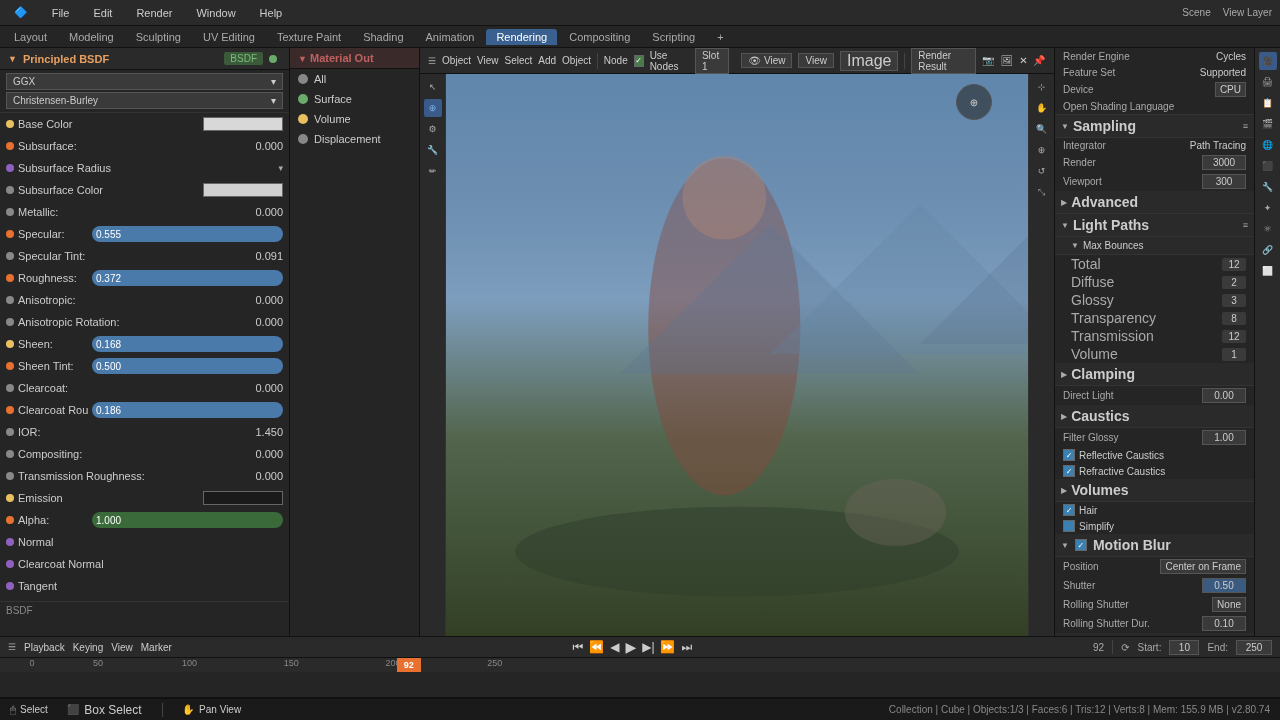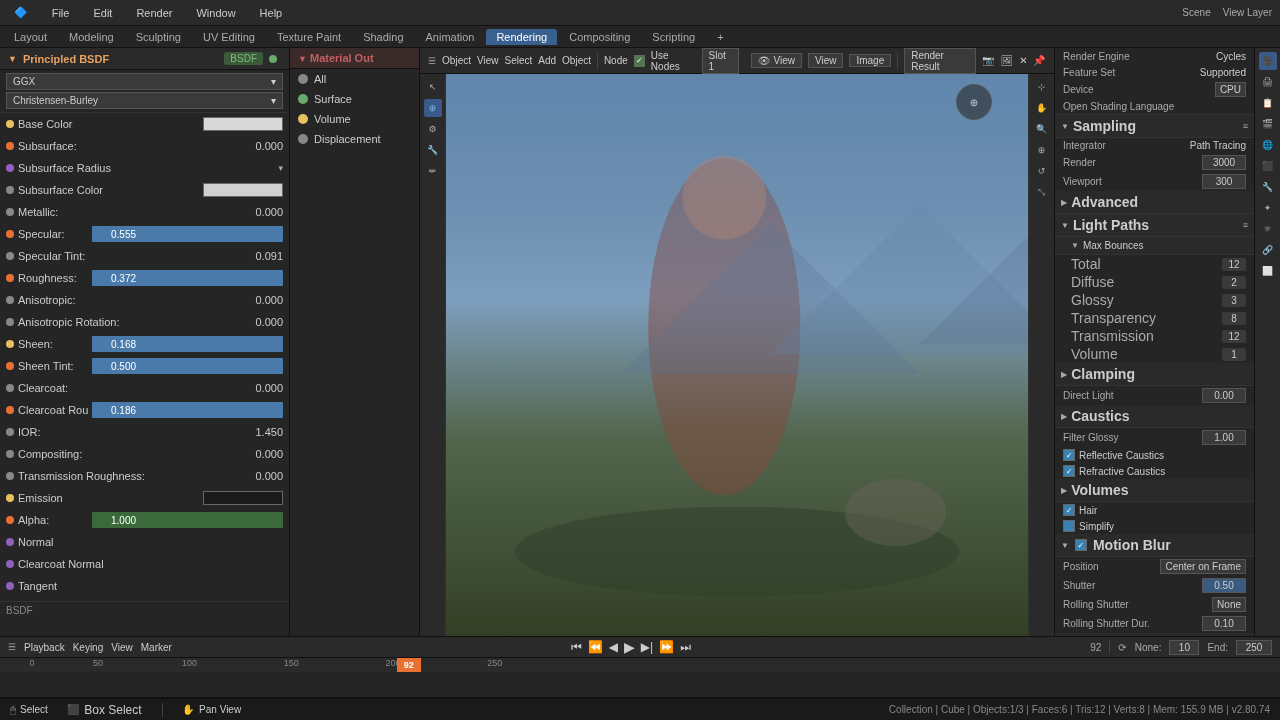--- a/index.html
+++ b/index.html
@@ -23,21 +23,21 @@
 
     #shader-props { flex: 1; overflow-y: auto; padding: 0; }
     .prop-row { display: flex; align-items: center; padding: 2px 6px; height: 22px; gap: 4px; }
     .prop-dot { width: 8px; height: 8px; border-radius: 50%; flex-shrink: 0; }
     .prop-dot.yellow { background: #e8c060; }
     .prop-dot.orange { background: #e87030; }
     .prop-dot.gray { background: #888; }
     .prop-dot.purple { background: #9060c0; }
     .prop-label { flex: 1; color: #ccc; font-size: 11px; }
     .prop-value { color: #ccc; font-size: 11px; min-width: 50px; text-align: right; }
-    .prop-bar { flex: 1; height: 16px; background: #4a7aaa; border-radius: 1px; display: flex; align-items: center; padding: 0 19px; cursor: pointer; }
+    .prop-bar { flex: 1; height: 16px; background: #4a7aaa; border-radius: 8px; display: flex; align-items: center; padding: 0 4px; cursor: pointer; }
     .prop-bar-val { color: white; font-size: 10px; }
 
     
     #material-panel { width: 130px; background: #252525; border-right: 1px solid #111; display: flex; flex-direction: column; }
     #material-header { background: #3a2a2a; padding: 4px 8px; border-bottom: 1px solid #111; }
     .mat-title { color: #c06060; font-weight: bold; font-size: 11px; }
     .mat-socket { display: flex; align-items: center; padding: 4px 8px; gap: 6px; }
     .socket-dot { width: 10px; height: 10px; border-radius: 50%; }
     .socket-dot.green { background: #6aaa6a; }
     .socket-dot.yellow { background: #e8c060; }
@@ -321,21 +321,21 @@
           <span style="color:white;font-size:8px;">✓</span>
         </div>
         <span style="color:#ccc;font-size:10px;">Use Nodes</span>
         <div style="background:#3a3a3a;border:1px solid #555;padding:1px 6px;font-size:10px;color:#ccc;cursor:pointer;">Slot 1</div>
         <div style="flex:1;"></div>
         <div style="background:#3a3a3a;border:1px solid #555;padding:1px 6px;font-size:10px;color:#ccc;cursor:pointer;display:flex;align-items:center;gap:3px;">
           <span>👁</span>
             <span>View</span>
         </div>
         <div style="background:#3a3a3a;border:1px solid #555;padding:1px 6px;font-size:10px;color:#ccc;cursor:pointer;">View</div>
-        <div style="background:#3a3a3a;border:1px solid #555;padding:0 6px;font-size:10px;color:#ccc;cursor:pointer;">Image</div>
+        <div style="background:#3a3a3a;border:1px solid #555;padding:0 6px;font-size:16px;color:#ccc;cursor:pointer;">Image</div>
         <div style="width:1px;height:16px;background:#444;"></div>
         <div style="background:#3a3a3a;border:1px solid #555;padding:1px 6px;font-size:10px;color:#ccc;cursor:pointer;">Render Result</div>
         <span style="font-size:10px;color:#ccc;cursor:pointer;">📷</span>
         <span style="font-size:10px;color:#ccc;cursor:pointer;">🖼</span>
         <span style="font-size:10px;color:#ccc;cursor:pointer;">✕</span>
         <span style="font-size:10px;color:#aaa;cursor:pointer;">📌</span>
       </div>
 
       <div style="flex:1;position:relative;height:calc(100% - 26px);">
         <div class="scene-bg" style="width:100%;height:100%;"></div>
@@ -574,21 +574,21 @@
       <span style="font-size:12px;color:#ccc;cursor:pointer;">⏪</span>
       <span style="font-size:12px;color:#ccc;cursor:pointer;">◀</span>
       <span style="font-size:14px;color:#ccc;cursor:pointer;">▶</span>
       <span style="font-size:12px;color:#ccc;cursor:pointer;">▶|</span>
       <span style="font-size:12px;color:#ccc;cursor:pointer;">⏩</span>
       <span style="font-size:12px;color:#ccc;cursor:pointer;">⏭</span>
     </div>
     <span style="font-size:10px;color:#aaa;">92</span>
     <div style="width:1px;height:14px;background:#444;"></div>
     <span style="font-size:10px;color:#aaa;">⟳</span>
-    <span style="font-size:10px;color:#aaa;">None:</span>
+    <span style="font-size:10px;color:#aaa;">Start:</span>
     <div style="background:#3a3a3a;border:1px solid #555;padding:1px 4px;font-size:10px;color:#ccc;width:30px;text-align:center;">10</div>
     <span style="font-size:10px;color:#aaa;">End:</span>
     <div style="background:#3a3a3a;border:1px solid #555;padding:1px 4px;font-size:10px;color:#ccc;width:36px;text-align:center;">250</div>
   </div>
 
   <div style="height:40px;background:#252525;position:relative;border-bottom:1px solid #111;overflow:hidden;">
 
     <div style="position:absolute;top:0;left:0;right:0;height:14px;background:#2a2a2a;display:flex;align-items:center;padding:0 4px;">
       <div style="position:relative;width:100%;height:100%;">
 

